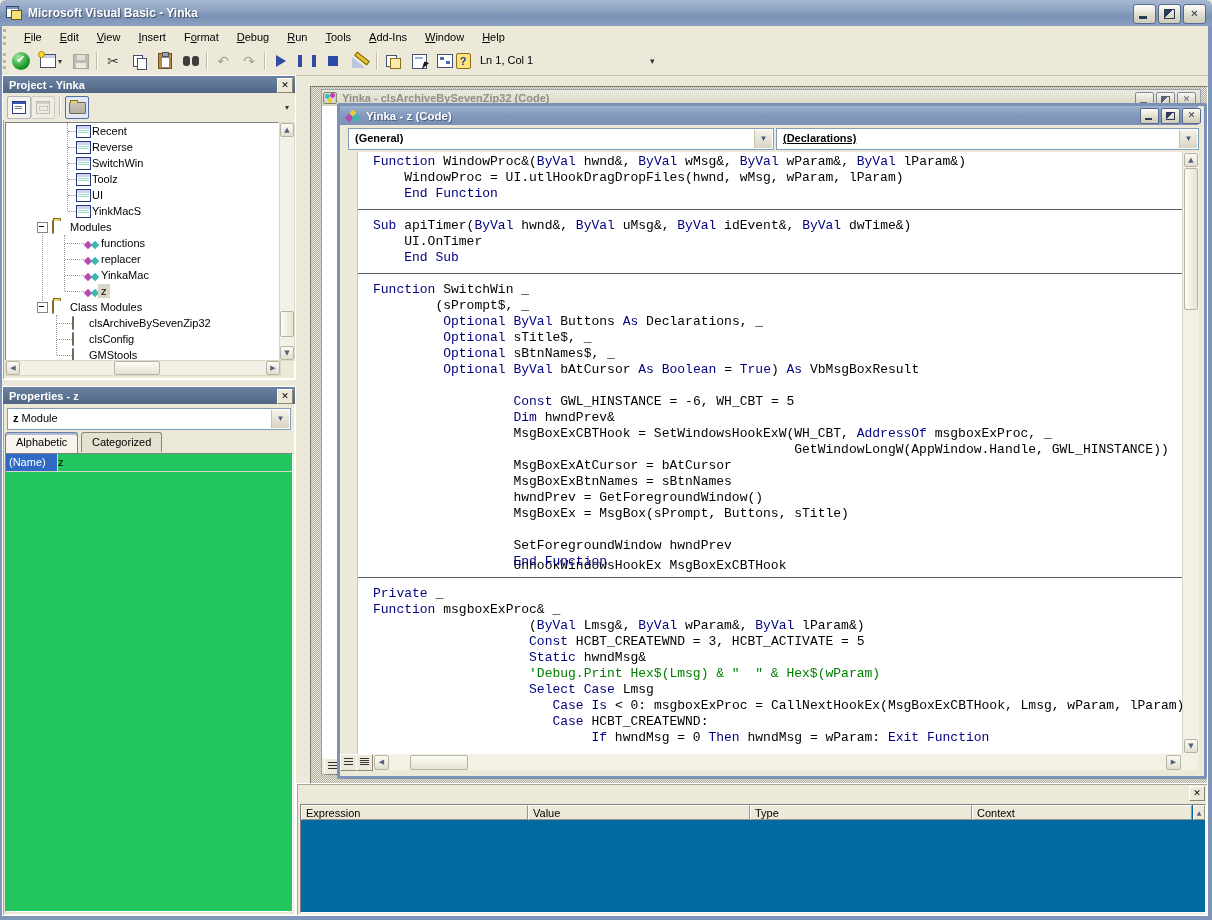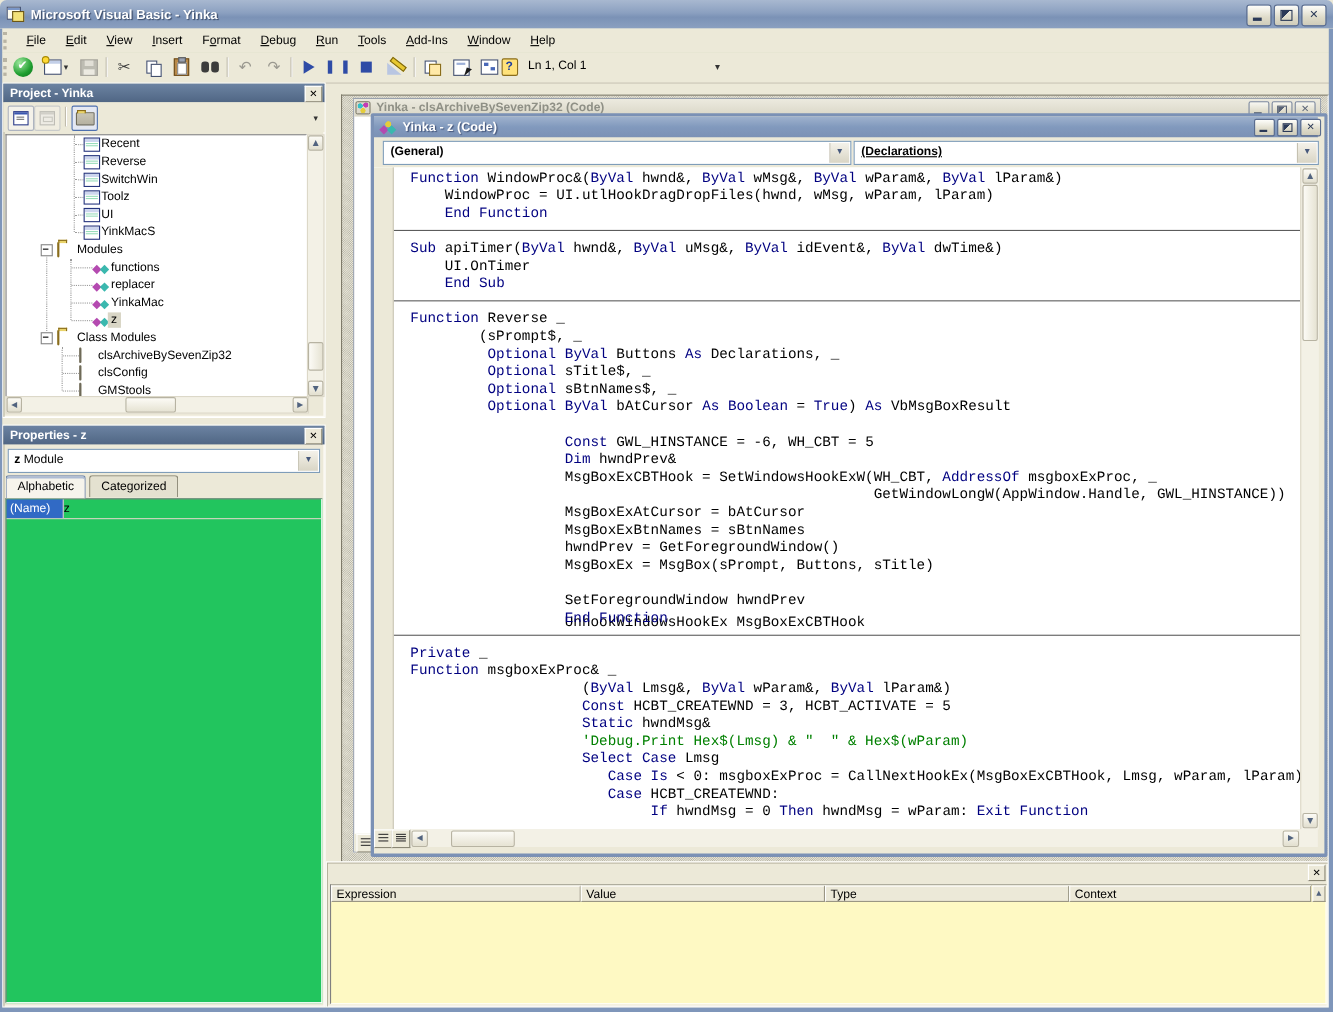--- a/index.html
+++ b/index.html
@@ -179,21 +179,21 @@
       font-family:"Liberation Mono","DejaVu Sans Mono",monospace;font-size:13px;color:#000;}
   .kw{color:#000080;}
   .cm{color:#008000;}
   .csep{position:absolute;left:0;right:0;height:1px;background:#5c5c5c;}
   .wf-vscroll{position:absolute;left:842px;top:46px;width:16px;height:602px;background:#f3f1e6;border-left:1px solid #dcd8c8;}
   .wf-hscroll{position:absolute;left:0;top:648px;width:858px;height:16px;background:#f3f1e6;}
 
   
   .watches{position:absolute;left:296px;top:783px;width:910px;height:131px;background:#ece9d8;
     border:1px solid #fff;box-shadow:1px 1px 0 #a9a590 inset,-1px -1px 0 #fdfcf5 inset;}
-  .wlist{position:absolute;left:3px;top:20px;width:904px;height:107px;background:#fef9c3;border:1px solid #808080;border-right-color:#fff;border-bottom-color:#fff;}
+  .wlist{position:absolute;left:3px;top:20px;width:904px;height:107px;background:#0369a1;border:1px solid #808080;border-right-color:#fff;border-bottom-color:#fff;}
   .wcolrow{position:absolute;left:0;top:0;height:16px;width:100%;}
   .wcell{position:absolute;top:0;height:15px;background:#ece9d8;border:1px solid #fff;border-right-color:#9a9684;border-bottom-color:#9a9684;
      font-size:11px;line-height:14px;padding-left:4px;box-sizing:border-box;color:#000;}
   .wscroll{position:absolute;right:0;top:0;width:12px;height:15px;background:#ece9d8;border:1px solid #fff;border-right-color:#9a9684;border-bottom-color:#9a9684;box-sizing:border-box;
      font-size:6px;color:#51637f;text-align:center;line-height:13px;font-family:"DejaVu Sans",sans-serif;}
 
   .frame{position:absolute;background:#7f96ba;}
 </style>
 </head>
 <body>
@@ -443,21 +443,21 @@
         <div class="marginbar"></div>
         <div class="codecontent" id="code-lines">
             <div class="cl" style="top: 2px;"><span class="kw">Function</span><span> WindowProc&amp;(</span><span class="kw">ByVal</span><span> hwnd&amp;, </span><span class="kw">ByVal</span><span> wMsg&amp;, </span><span class="kw">ByVal</span><span> wParam&amp;, </span><span class="kw">ByVal</span><span> lParam&amp;)</span></div>
             <div class="cl" style="top: 18px;"><span>    WindowProc = UI.utlHookDragDropFiles(hwnd, wMsg, wParam, lParam)</span></div>
             <div class="cl" style="top: 34px;"><span>    </span><span class="kw">End Function</span></div>
             <div class="cl" style="top: 50px;"></div>
             <div class="cl" style="top: 66px;"><span class="kw">Sub</span><span> apiTimer(</span><span class="kw">ByVal</span><span> hwnd&amp;, </span><span class="kw">ByVal</span><span> uMsg&amp;, </span><span class="kw">ByVal</span><span> idEvent&amp;, </span><span class="kw">ByVal</span><span> dwTime&amp;)</span></div>
             <div class="cl" style="top: 82px;"><span>    UI.OnTimer</span></div>
             <div class="cl" style="top: 98px;"><span>    </span><span class="kw">End Sub</span></div>
             <div class="cl" style="top: 114px;"></div>
-            <div class="cl" style="top: 130px;"><span class="kw">Function</span><span> Reverse _</span></div>
+            <div class="cl" style="top: 130px;"><span class="kw">Function</span><span> SwitchWin _</span></div>
             <div class="cl" style="top: 146px;"><span>        (sPrompt$, _</span></div>
             <div class="cl" style="top: 162px;"><span>         </span><span class="kw">Optional</span><span> </span><span class="kw">ByVal</span><span> Buttons </span><span class="kw">As</span><span> Declarations, _</span></div>
             <div class="cl" style="top: 178px;"><span>         </span><span class="kw">Optional</span><span> sTitle$, _</span></div>
             <div class="cl" style="top: 194px;"><span>         </span><span class="kw">Optional</span><span> sBtnNames$, _</span></div>
             <div class="cl" style="top: 210px;"><span>         </span><span class="kw">Optional</span><span> </span><span class="kw">ByVal</span><span> bAtCursor </span><span class="kw">As</span><span> </span><span class="kw">Boolean</span><span> = </span><span class="kw">True</span><span>) </span><span class="kw">As</span><span> VbMsgBoxResult</span></div>
             <div class="cl" style="top: 226px;"></div>
             <div class="cl" style="top: 242px;"><span>                  </span><span class="kw">Const</span><span> GWL_HINSTANCE = -6, WH_CBT = 5</span></div>
             <div class="cl" style="top: 258px;"><span>                  </span><span class="kw">Dim</span><span> hwndPrev&amp;</span></div>
             <div class="cl" style="top: 274px;"><span>                  MsgBoxExCBTHook = SetWindowsHookExW(WH_CBT, </span><span class="kw">AddressOf</span><span> msgboxExProc, _</span></div>
             <div class="cl" style="top: 290px;"><span>                                                      GetWindowLongW(AppWindow.Handle, GWL_HINSTANCE))</span></div>

